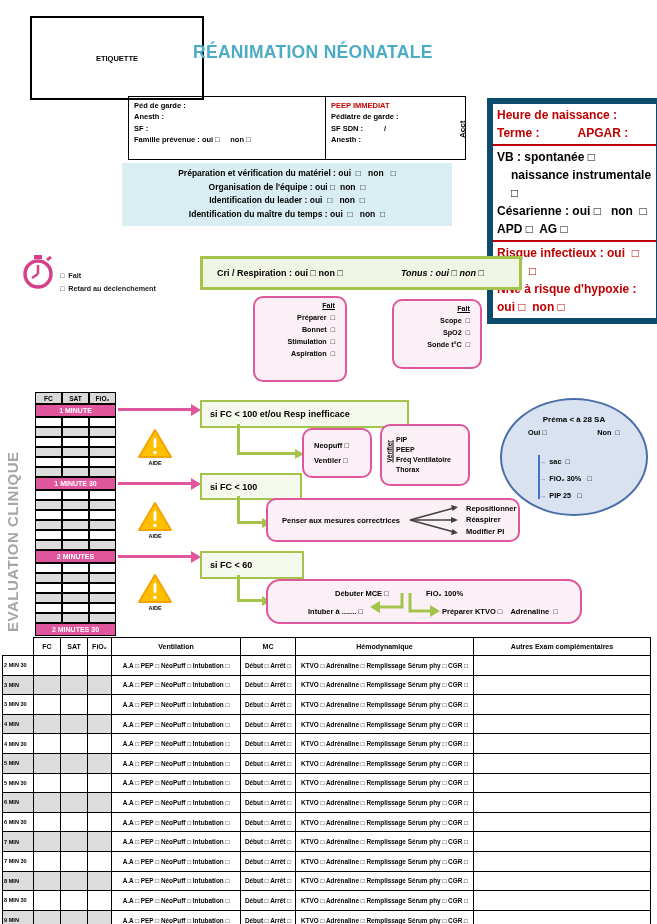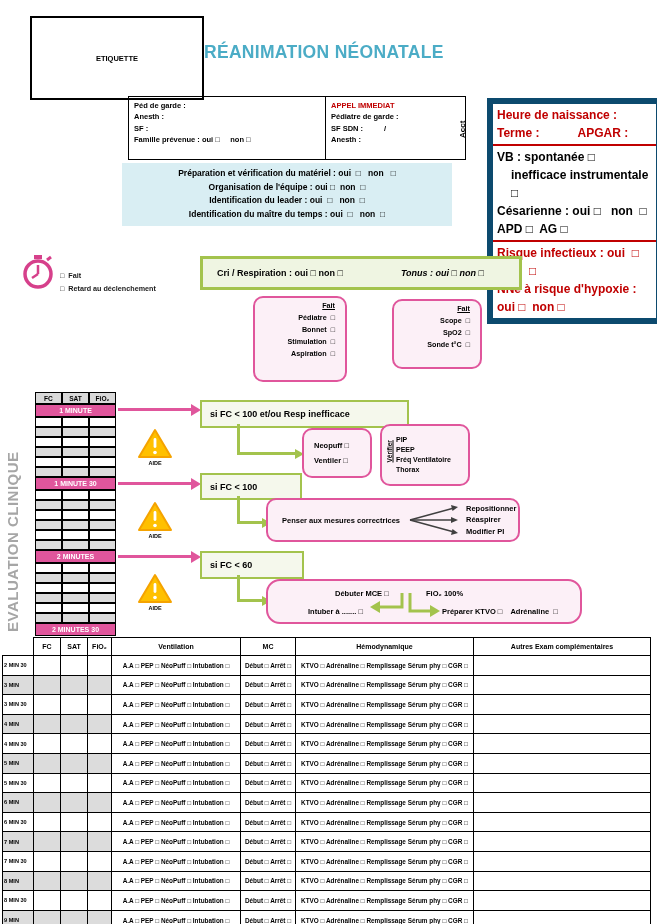--- a/index.html
+++ b/index.html
@@ -4,21 +4,21 @@
 <style>
   html,body{margin:0;padding:0;background:#fff;}
   .page{position:relative;width:657px;height:924px;background:#fff;overflow:hidden;
         font-family:"Liberation Sans",sans-serif;font-weight:bold;color:#000;}
   .abs{position:absolute;}
   .pre{white-space:pre-wrap;}
 
   
   .etiquette{left:30px;top:16px;width:170px;height:80px;border:2px solid #000;
              display:flex;align-items:center;justify-content:center;font-size:7.5px;}
-  .title{left:204px;top:42px;font-size:17.5px;color:#4BACC6;letter-spacing:.3px;}
+  .title{left:193px;top:42px;font-size:17.5px;color:#4BACC6;letter-spacing:.3px;}
 
   .garde-table{left:128px;top:96px;width:336px;height:62px;border:1.5px solid #000;display:flex;}
   .garde-cell{width:186px;border-right:1.5px solid #000;padding:3px 5px;font-size:7.5px;line-height:1.5;}
   .appel-cell{flex:1;padding:3px 5px;font-size:7.5px;line-height:1.5;}
   .red{color:#C00000;}
 
   .acct{left:458px;top:138px;transform:rotate(-90deg);transform-origin:left top;font-size:8px;}
   .naissance{left:487px;top:98px;width:163px;border:6px solid #0c4a6e;font-size:12px;}
   .nsec{padding:2px 4px;line-height:1.5;}
   .nsec+.nsec{border-top:2px solid #C00000;}
@@ -106,39 +106,39 @@
   <div class="abs title">RÉANIMATION NÉONATALE</div>
 
   <div class="abs garde-table">
     <div class="garde-cell">
       <div class="pre">Péd de garde :</div>
       <div class="pre">Anesth :</div>
       <div class="pre">SF :</div>
       <div class="pre">Famille prévenue : oui □     non □</div>
     </div>
     <div class="appel-cell">
-      <div class="red">APPEL IMMEDIAT</div>
+      <div class="red">PEEP IMMEDIAT</div>
       <div class="pre">Pédiatre de garde :</div>
       <div class="pre">SF SDN :          /</div>
       <div class="pre">Anesth :</div>
     </div>
   </div>
 
   <div class="abs acct">Acct</div>
   <div class="abs naissance">
     <div class="nsec red">
       <div>Heure de naissance :</div>
       <div class="terme-row">
         <span>Terme :</span>
         <span>APGAR :</span>
       </div>
     </div>
     <div class="nsec">
       <div class="pre">VB : spontanée □</div>
-      <div class="pre indent">inefficace instrumentale □</div>
+      <div class="pre indent">naissance instrumentale □</div>
       <div class="pre">Césarienne : oui □   non  □</div>
       <div class="pre">APD □  AG □</div>
     </div>
     <div class="nsec red">
       <div class="pre">Risque infectieux : oui  □   non   □</div>
       <div class="pre">NNé à risque d'hypoxie : oui □  non □</div>
     </div>
   </div>
 
   <div class="abs checklist">
@@ -160,21 +160,21 @@
     <div class="pre">□  Retard au déclenchement</div>
   </div>
 
   <div class="abs cri">
     <span class="pre">Cri / Respiration : oui □ non □</span>
     <span class="pre">Tonus : oui □ non □</span>
   </div>
 
   <div class="abs pinkbox fait1">
     <div class="fait-h">Fait</div>
-    <div class="pre">Pédiatre  □</div>
+    <div class="pre">Préparer  □</div>
     <div class="pre">Bonnet  □</div>
     <div class="pre">Stimulation  □</div>
     <div class="pre">Aspiration  □</div>
   </div>
   <div class="abs pinkbox fait2">
     <div class="fait-h">Fait</div>
     <div class="pre">Scope  □</div>
     <div class="pre">SpO2  □</div>
     <div class="pre">Sonde t°C  □</div>
   </div>
@@ -335,20 +335,31 @@
   <div class="abs pinkbox verifier">
     <div class="verif-label">Vérifier</div>
     <div class="verif-list">
       <div>PIP</div>
       <div>PEEP</div>
       <div>Fréq Ventilatoire</div>
       <div>Thorax</div>
     </div>
   </div>
 
+  <div class="abs prema">
+    <div class="prema-title">Préma &lt; à 28 SA</div>
+    <div class="prema-ouinon">
+      <span class="pre">Oui □</span>
+      <span class="pre">Non  □</span>
+    </div>
+    <div class="prema-line"></div>
+    <div class="prema-item" style="top:57px"><span class="barr">→</span><span class="pre">sac  □</span></div>
+    <div class="prema-item" style="top:74px"><span class="barr">→</span><span class="pre">FiO₂ 30%   □</span></div>
+    <div class="prema-item" style="top:91px"><span class="barr">→</span><span class="pre">PIP 25   □</span></div>
+  </div>
 
   <div class="abs pinkbox correct">
     <span class="correct-label">Penser aux mesures correctrices</span>
     <svg width="54" height="36" viewBox="0 0 54 36" style="margin-left:8px">
       <line x1="2" y1="18" x2="46" y2="6" stroke="#404040" stroke-width="1.5"></line>
         <path d="M50 5 L43 3 L44.5 9 Z" fill="#404040"></path>
       <line x1="2" y1="18" x2="46" y2="18" stroke="#404040" stroke-width="1.5"></line>
         <path d="M50 18 L43 15 L43 21 Z" fill="#404040"></path>
       <line x1="2" y1="18" x2="46" y2="30" stroke="#404040" stroke-width="1.5"></line>
         <path d="M50 31 L44.5 27 L43 33 Z" fill="#404040"></path>

